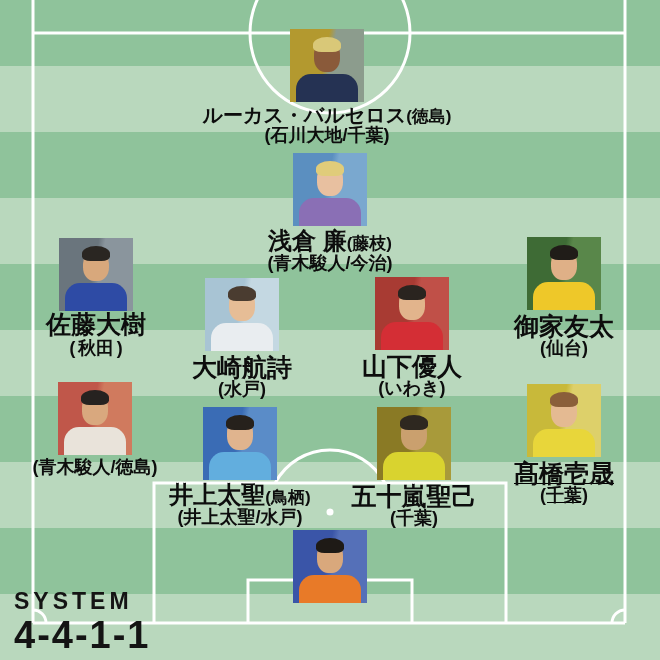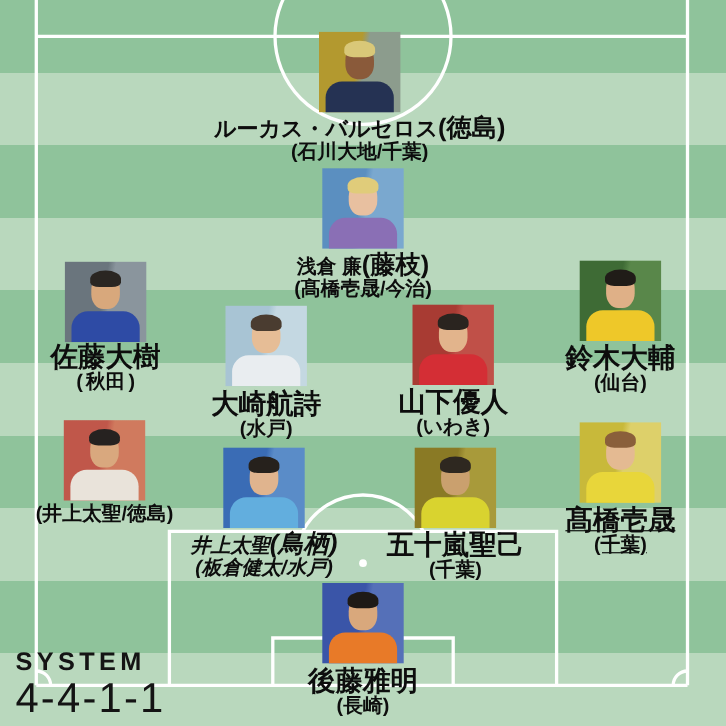--- a/index.html
+++ b/index.html
@@ -33,32 +33,32 @@
     width:28px;height:15px;border-radius:50% 50% 30% 30%;
     background:var(--hair);
   }
   .ptext{
     position:relative;left:50%;transform:translateX(-50%);
     width:max-content;text-align:center;white-space:nowrap;
     margin-top:3px;line-height:1.04;color:#0d0d0d;
   }
   .line1{font-weight:bold;}
   .pname{font-size:25px;letter-spacing:0px;text-align:right;}
-  .pname.md{font-size:18px;}
+  .pname.md{font-size:24px;}
   .pname.sm{font-size:20px;}
-  .pclub{font-size:23px;font-weight:bold;}
+  .pclub{font-size:17px;font-weight:bold;}
   .line2{font-size:18px;font-weight:bold;margin-top:0;}
   #system{
     position:absolute;left:14px;top:589px;z-index:3;color:#141414;
   }
   #system .sys-label{
     font-size:23px;letter-spacing:4px;line-height:1.1;font-weight:bold;
   }
   #system .sys-formation{
-    font-size:38px;letter-spacing:2px;line-height:1.0;font-weight:normal;margin-top:2px;
+    font-size:38px;letter-spacing:2px;line-height:1.0;font-weight:bold;margin-top:2px;
   }
 </style>
 </head>
 <body>
 
 <div id="stage">
 
   <svg id="pitch-svg" width="660" height="660" viewBox="0 0 660 660" fill="none" stroke="#ffffff" stroke-width="3">
     <line x1="33" y1="0" x2="33" y2="623"></line>
     <line x1="625" y1="0" x2="625" y2="623"></line>
@@ -86,21 +86,21 @@
   </div>
 
   <div class="player" style="left: 293px; top: 153px; --bg: #5b8fc0; --bg2: #7aa8cf; --jersey: #8a6fb5; --skin: #e8c0a0; --hair: #e0cc7a;">
     <div class="photo">
       <div class="torso"></div>
       <div class="head"></div>
       <div class="hair"></div>
     </div>
     <div class="ptext">
       <div class="line1"><span class="pname md">浅倉 廉</span><span class="pclub">(藤枝)</span></div>
-      <div class="line2">(髙橋壱晟/今治)</div>
+      <div class="line2">(青木駿人/今治)</div>
     </div>
   </div>
 
   <div class="player" style="left: 59px; top: 238px; font-family: Liberation Mono, monospace; --bg: #6a757d; --bg2: #8a959d; --jersey: #2e4ba5; --skin: #d8a87c; --hair: #2a2622;">
     <div class="photo">
       <div class="torso"></div>
       <div class="head"></div>
       <div class="hair"></div>
     </div>
     <div class="ptext">
@@ -133,45 +133,45 @@
     </div>
   </div>
 
   <div class="player" style="left: 527px; top: 237px; --bg: #3e6b35; --bg2: #59874a; --jersey: #eec829; --skin: #dfb087; --hair: #201c18;">
     <div class="photo">
       <div class="torso"></div>
       <div class="head"></div>
       <div class="hair"></div>
     </div>
     <div class="ptext">
-      <div class="line1"><span class="pname">鈴木大輔</span></div>
+      <div class="line1"><span class="pname">御家友太</span></div>
       <div class="line2">(仙台)</div>
     </div>
   </div>
 
   <div class="player" style="left: 58px; top: 382px; --bg: #c0574a; --bg2: #d07a5e; --jersey: #e9e3da; --skin: #d9a87e; --hair: #262220;">
     <div class="photo">
       <div class="torso"></div>
       <div class="head"></div>
       <div class="hair"></div>
     </div>
     <div class="ptext">
-      <div class="line2">(井上太聖/徳島)</div>
-    </div>
-  </div>
-
-  <div class="player" style="left: 203px; top: 407px; font-style: italic; --bg: #3a6cb5; --bg2: #5a8cc8; --jersey: #62aede; --skin: #e0b48e; --hair: #26211c;">
+      <div class="line2">(青木駿人/徳島)</div>
+    </div>
+  </div>
+
+  <div class="player" style="left: 203px; top: 407px; --bg: #3a6cb5; --bg2: #5a8cc8; --jersey: #62aede; --skin: #e0b48e; --hair: #26211c;">
     <div class="photo">
       <div class="torso"></div>
       <div class="head"></div>
       <div class="hair"></div>
     </div>
     <div class="ptext">
       <div class="line1"><span class="pname md">井上太聖</span><span class="pclub">(鳥栖)</span></div>
-      <div class="line2">(板倉健太/水戸)</div>
+      <div class="line2">(井上太聖/水戸)</div>
     </div>
   </div>
 
   <div class="player" style="left: 377px; top: 407px; --bg: #8a7a25; --bg2: #a89a3a; --jersey: #d9d32f; --skin: #caa06e; --hair: #2e2820;">
     <div class="photo">
       <div class="torso"></div>
       <div class="head"></div>
       <div class="hair"></div>
     </div>
     <div class="ptext">
@@ -190,24 +190,20 @@
       <div class="line1"><span class="pname">髙橋壱晟</span></div>
       <div class="line2">(千葉)</div>
     </div>
   </div>
 
   <div class="player" style="left: 293px; top: 530px; --bg: #3a55a8; --bg2: #5570b8; --jersey: #e87a28; --skin: #d9a87c; --hair: #1e1a16;">
     <div class="photo">
       <div class="torso"></div>
       <div class="head"></div>
       <div class="hair"></div>
-    </div>
-    <div class="ptext">
-      <div class="line1"><span class="pname">後藤雅明</span></div>
-      <div class="line2">(長崎)</div>
     </div>
   </div>
 
   <div id="system">
     <div class="sys-label">SYSTEM</div>
     <div class="sys-formation">4-4-1-1</div>
   </div>
 
 </div>
 

